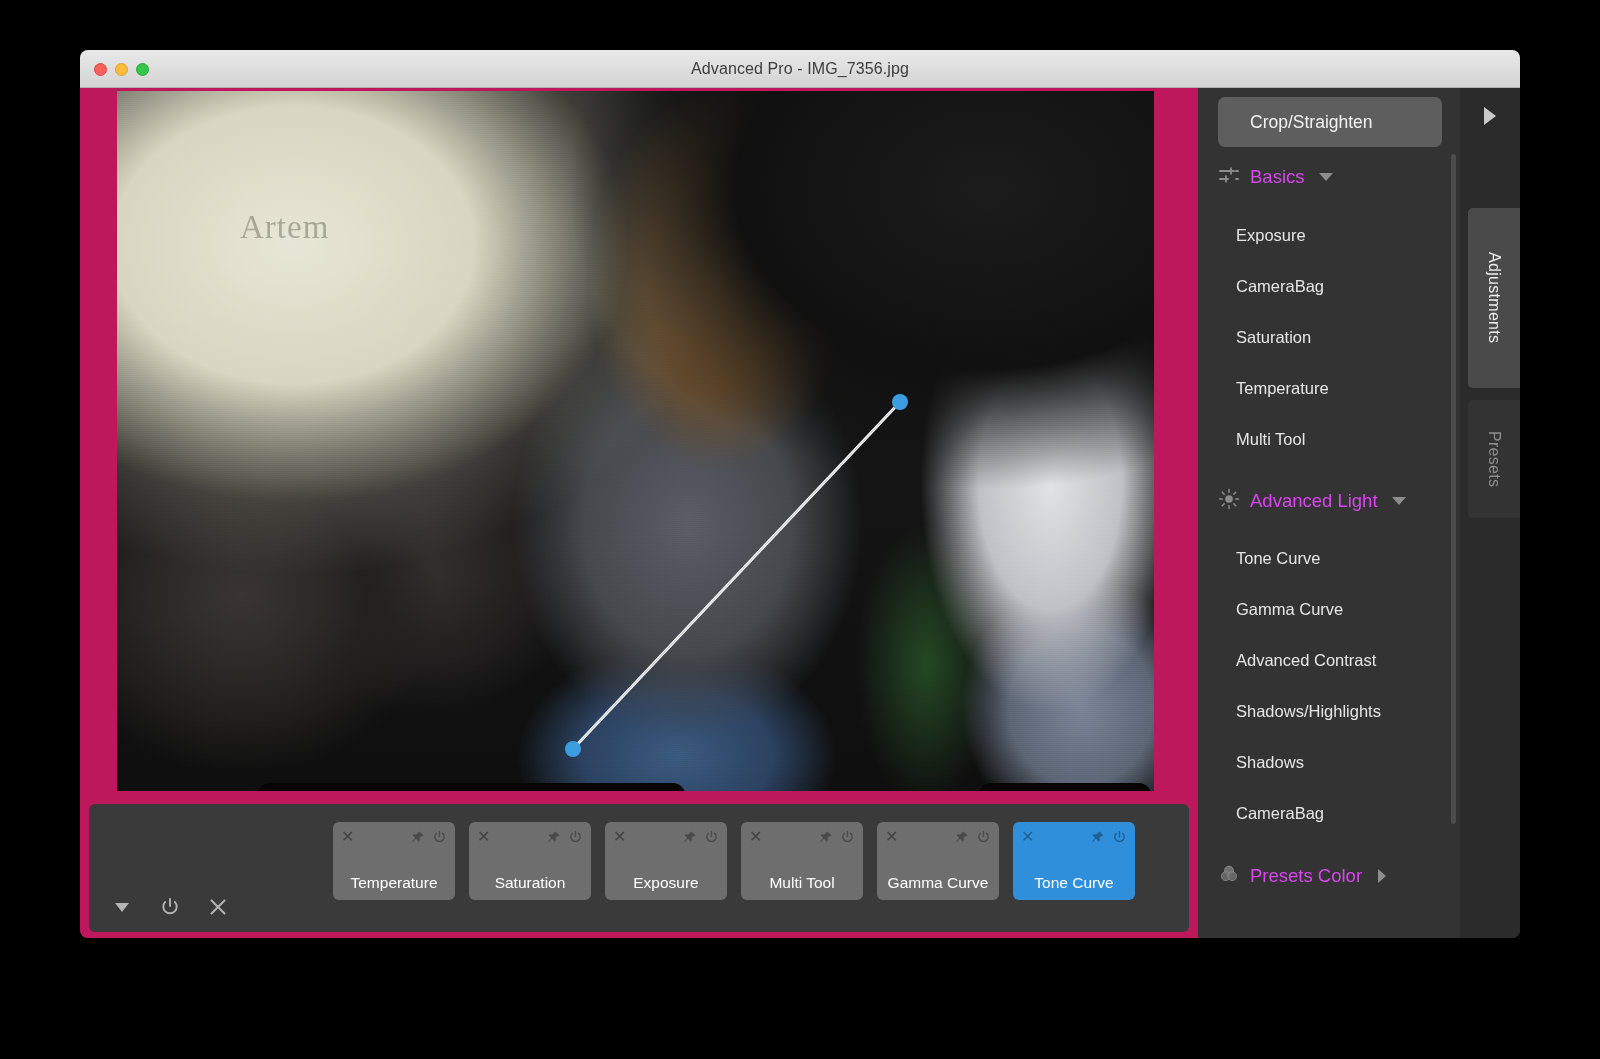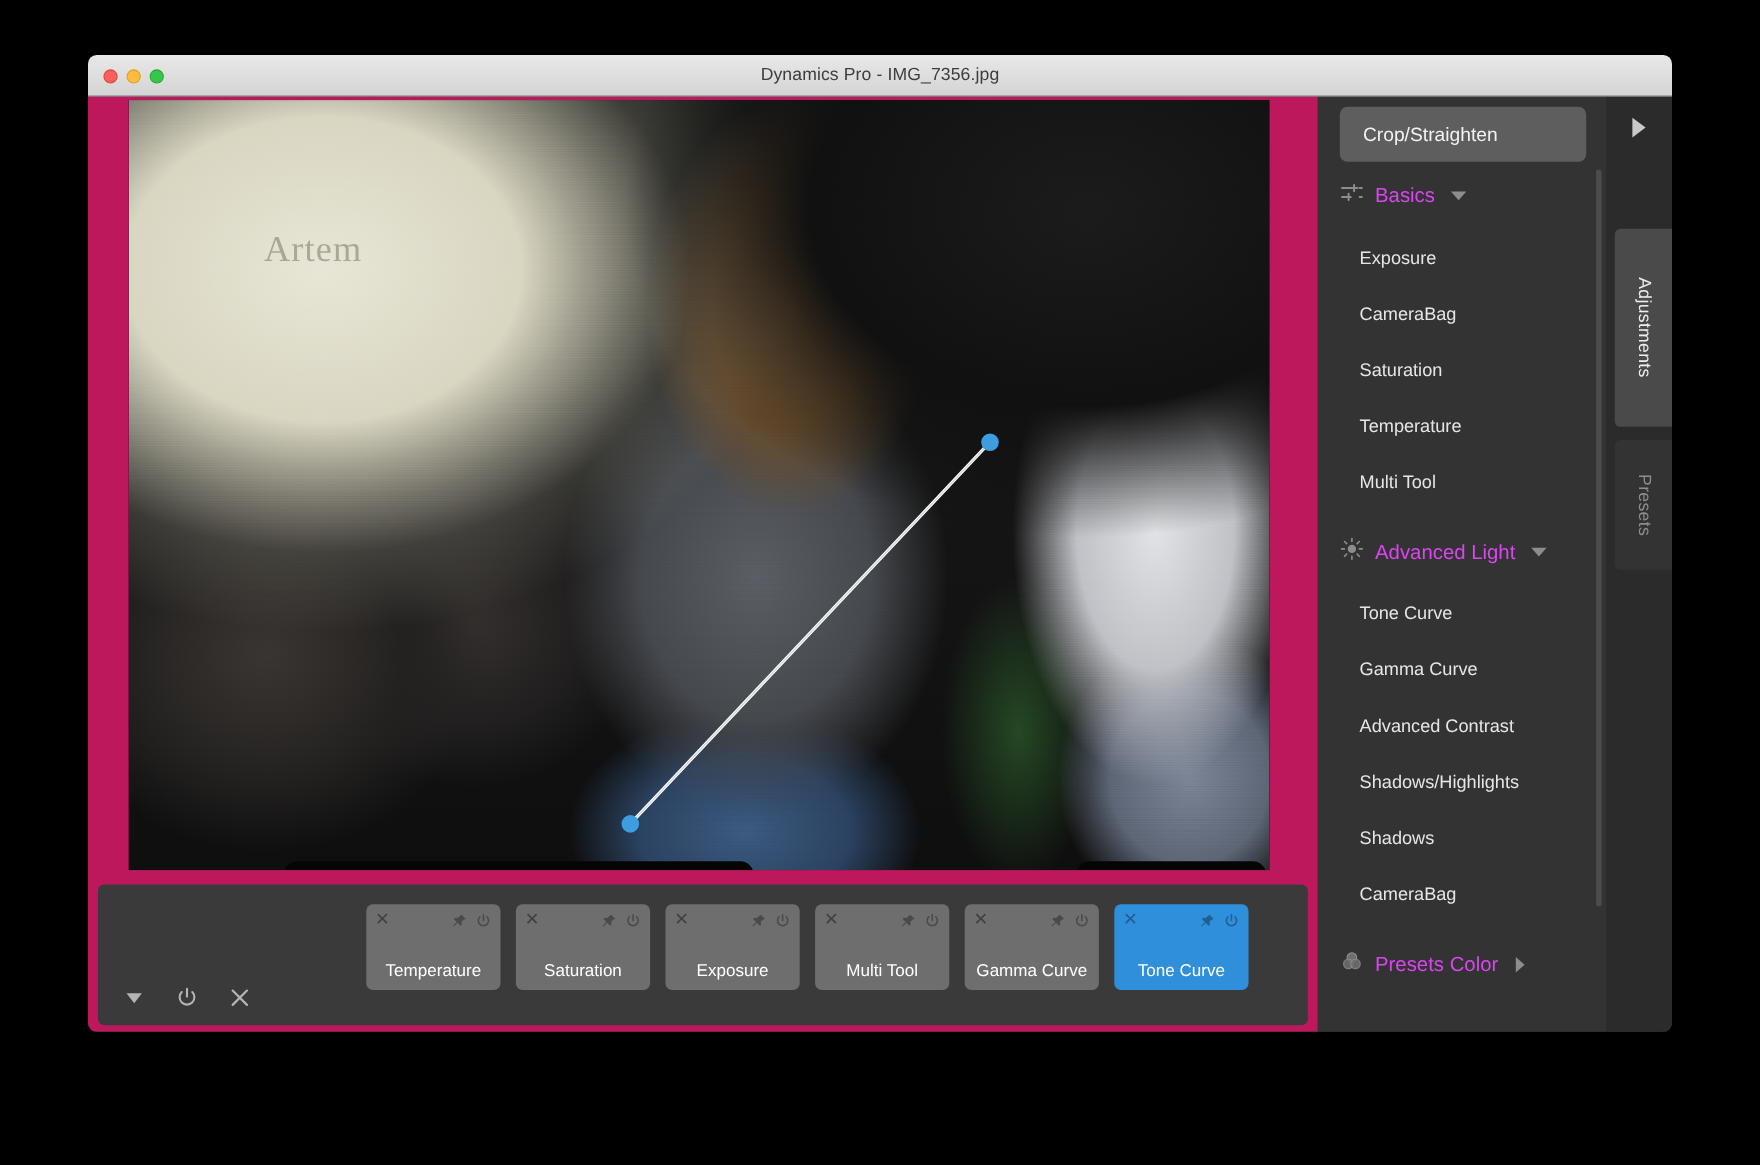--- a/index.html
+++ b/index.html
@@ -169,21 +169,21 @@
   #panel-scroll {
     position: absolute; left: 0; top: 0; width: 262px; height: 850px;
     overflow: hidden;
   }
   #crop-btn {
     position: absolute; left: 20px; top: 9px;
     width: 224px; height: 50px;
     background: #5e5e5e; border-radius: 7px;
     display: flex; align-items: center;
   }
-  #crop-btn span { color: #f2f2f2; font-size: 17.5px; padding-left: 21px; }
+  #crop-btn span { color: #f2f2f2; font-size: 17.5px; padding-left: 32px; }
 
   .group-head {
     position: absolute; left: 20px;
     display: flex; align-items: center; gap: 10px;
   }
   .group-title { color: #d946ef; font-size: 18.5px; }
   .group-caret-down {
     width: 0; height: 0; margin-left: 4px;
     border-left: 7px solid transparent; border-right: 7px solid transparent;
     border-top: 8px solid #8d8d8d;
@@ -243,21 +243,21 @@
 <body>
 
 <div id="window">
 
   <div id="titlebar">
     <div id="traffic">
       <span class="light red"></span>
       <span class="light yellow"></span>
       <span class="light green"></span>
     </div>
-    <div id="window-title">Dynamics Pro - IMG_7356.jpg</div>
+    <div id="window-title">Advanced Pro - IMG_7356.jpg</div>
   </div>
 
   <div id="body">
 
     <div id="canvas-region">
 
       <div id="photo-wrap">
         <div id="photo"></div>
         <div id="photo-grain"></div>
         <div id="screen-text">Artem</div>

